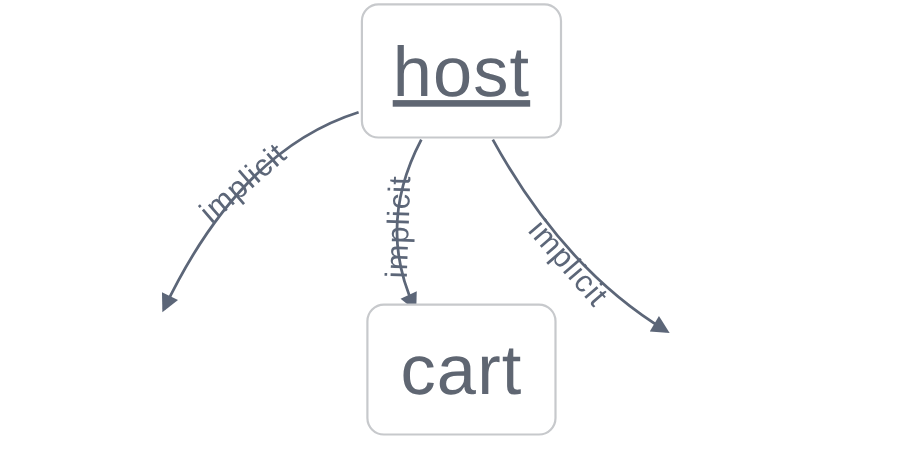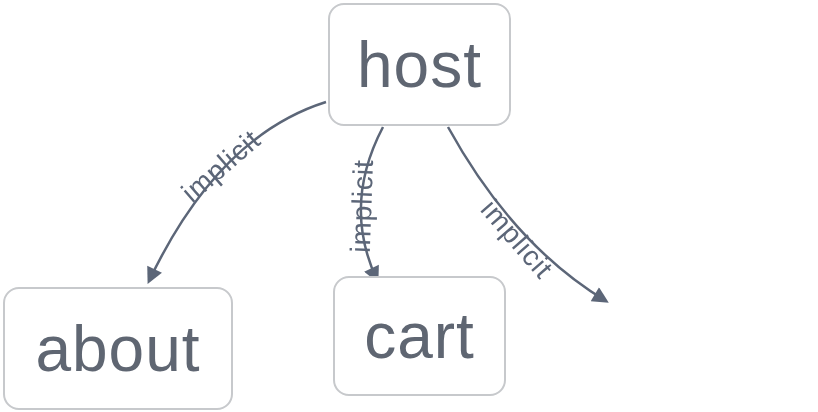--- a/index.html
+++ b/index.html
@@ -42,21 +42,21 @@
     display: flex;
     align-items: center;
     justify-content: center;
     color: #5f6672;
     font-size: 64px;
     letter-spacing: 1px;
     line-height: 1;
     cursor: pointer;
     user-select: none;
   }
-  .node-host  { left: 328px; top: 3px;   width: 183px; height: 123px; }
+  .node-host  { left: 328px; top: 3px;   width: 183px; height: 123px; text-decoration: underline; }
   .node-about { left: 3px;   top: 287px; width: 230px; height: 123px; }
   .node-cart  { left: 333px; top: 276px; width: 173px; height: 120px; }
   .node-shop  { left: 614px; top: 285px; width: 200px; height: 124px; }
 </style>
 </head>
 <body>
 
 <div class="canvas">
 
   <svg class="edge-layer" viewBox="0 0 818 412" xmlns="http://www.w3.org/2000/svg">
@@ -72,22 +72,19 @@
 
     <text class="edge-label" transform="translate(221,166) rotate(-41)" fill="#5c6678">implicit</text>
     <text class="edge-label" transform="translate(362,206) rotate(-88)" fill="#5c6678">implicit</text>
     <text class="edge-label" transform="translate(517,239) rotate(49)" fill="#5c6678">implicit</text>
   </svg>
 
   <div class="node node-host">
     <span>host</span>
   </div>
 
-  <div class="node node-about">
-    <span>about</span>
-  </div>
 
   <div class="node node-cart">
     <span>cart</span>
   </div>
 
 
 </div>
 
 </body></html>

